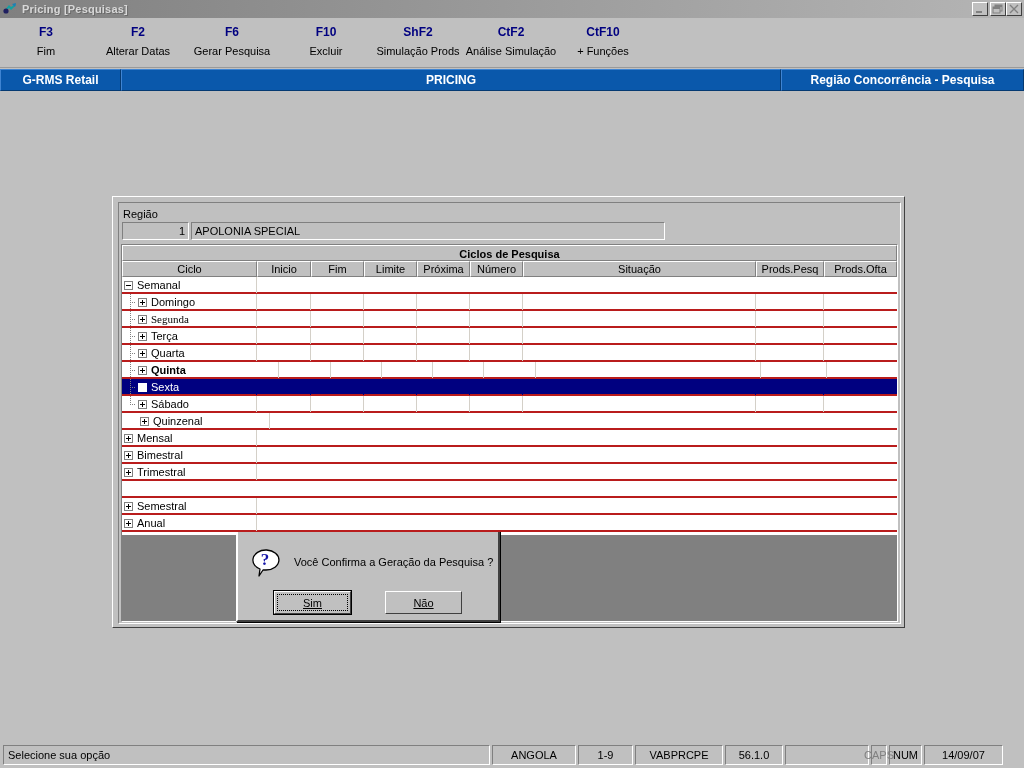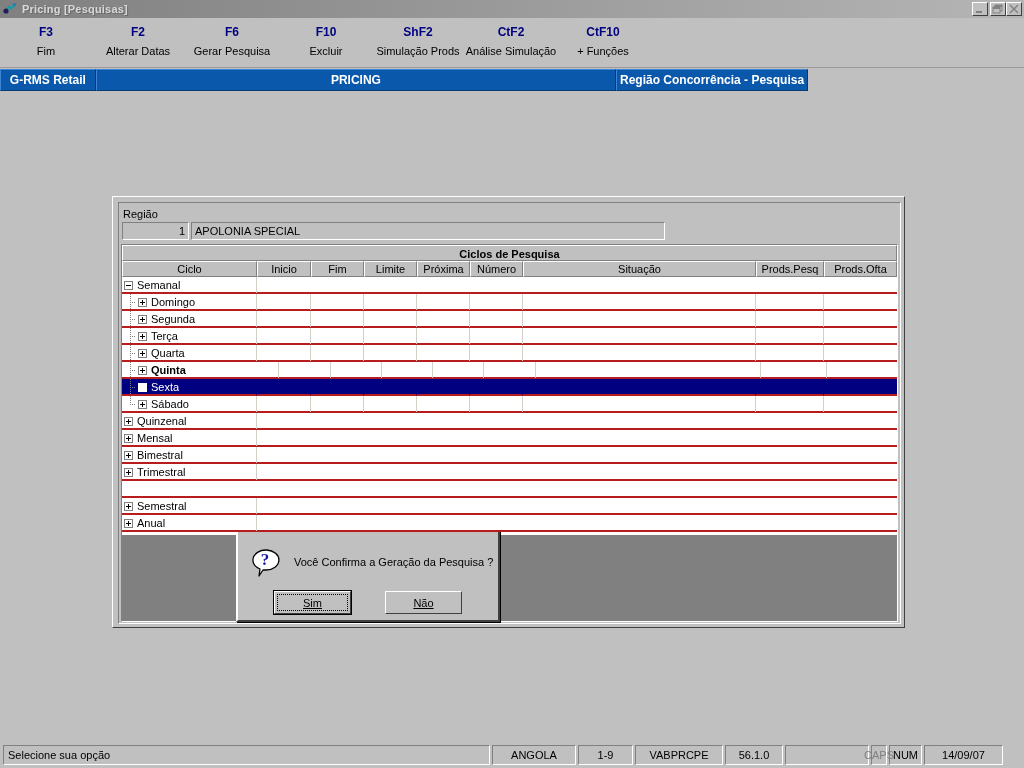--- a/index.html
+++ b/index.html
@@ -96,21 +96,21 @@
     color: #000000;
     font-size: 11px;
     line-height: 16px;
     margin-top: 3px;
   }
 
   
   .banner {
     position: absolute;
     left: 0; top: 69px;
-    width: 808px; height: 22px;
+    width: 1024px; height: 22px;
     display: flex;
   }
   .banner-cell {
     background: #0a58ab;
     color: #ffffff;
     font-weight: bold;
     font-size: 12px;
     display: flex;
     align-items: center;
     justify-content: center;
@@ -572,21 +572,21 @@
               <div class="gc" style="width:54px;"></div>
                 <div class="gc" style="width:53px;"></div>
               <div class="gc" style="width:53px;"></div>
                 <div class="gc" style="width:53px;"></div>
               <div class="gc" style="width:53px;"></div>
                 <div class="gc" style="width:233px;"></div>
               <div class="gc" style="width:68px;"></div>
                 <div class="gc" style="width:73px;border-right:none;"></div>
             </div>
 
-            <div class="grow" style="position:relative;z-index:2;">
+            <div class="grow" style="position:relative;z-index:2;font-family:Liberation Serif, serif;">
               <div class="gc tree" style="width:135px;">
                 <span class="tnode">
                   <span class="indent"></span>
                   <span class="box plus"></span>
                   <span class="tlabel">Segunda</span>
                 </span>
               </div>
               <div class="gc" style="width:54px;"></div>
                 <div class="gc" style="width:53px;"></div>
               <div class="gc" style="width:53px;"></div>
@@ -680,21 +680,21 @@
               <div class="gc" style="width:54px;"></div>
                 <div class="gc" style="width:53px;"></div>
               <div class="gc" style="width:53px;"></div>
                 <div class="gc" style="width:53px;"></div>
               <div class="gc" style="width:53px;"></div>
                 <div class="gc" style="width:233px;"></div>
               <div class="gc" style="width:68px;"></div>
                 <div class="gc" style="width:73px;border-right:none;"></div>
             </div>
 
-            <div class="grow" style="position:relative;z-index:2;">
+            <div class="grow" style="position:relative;z-index:2;padding-left:16px;">
               <div class="gc tree" style="width:135px;">
                 <span class="tnode">
                   <span class="box plus"></span>
                   <span class="tlabel">Quinzenal</span>
                 </span>
               </div>
               <div class="gc" style="width:642px;border-right:none;"></div>
             </div>
             <div class="grow" style="position:relative;z-index:2;">
               <div class="gc tree" style="width:135px;">

